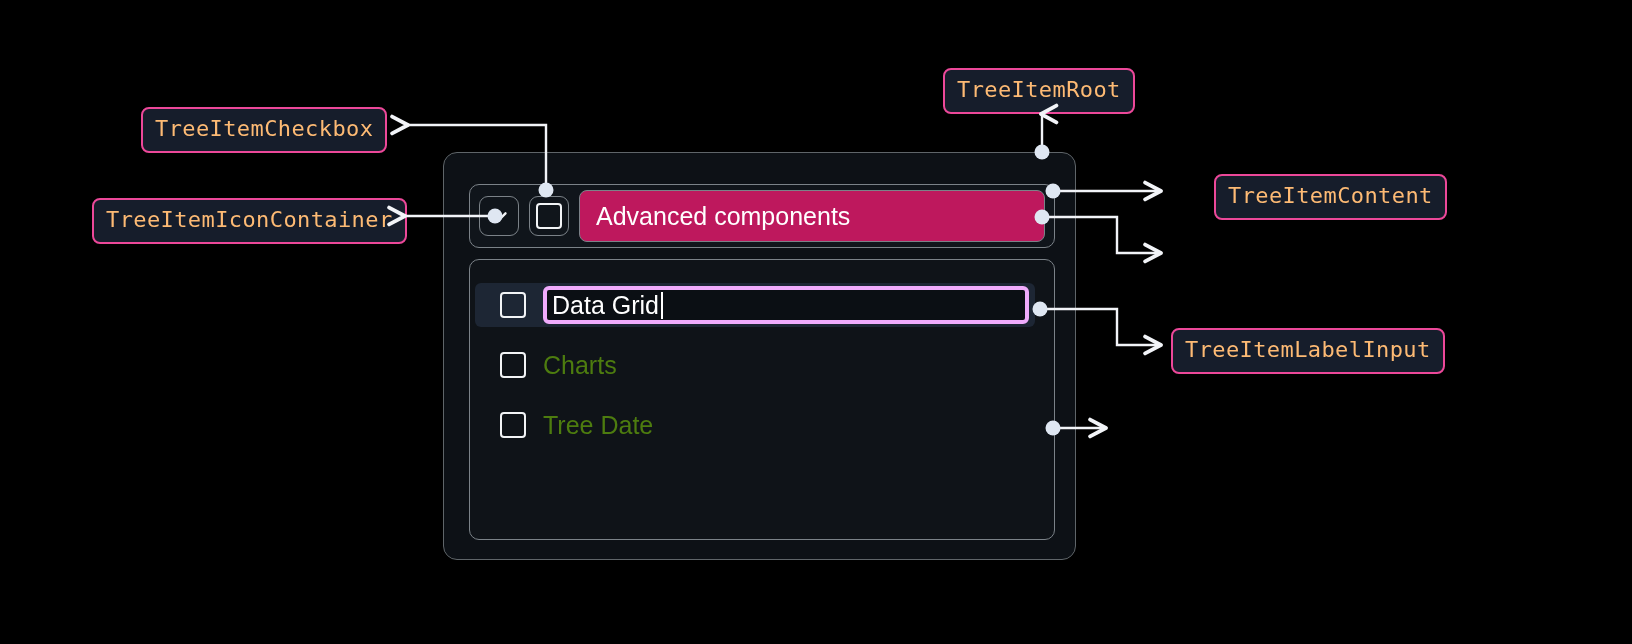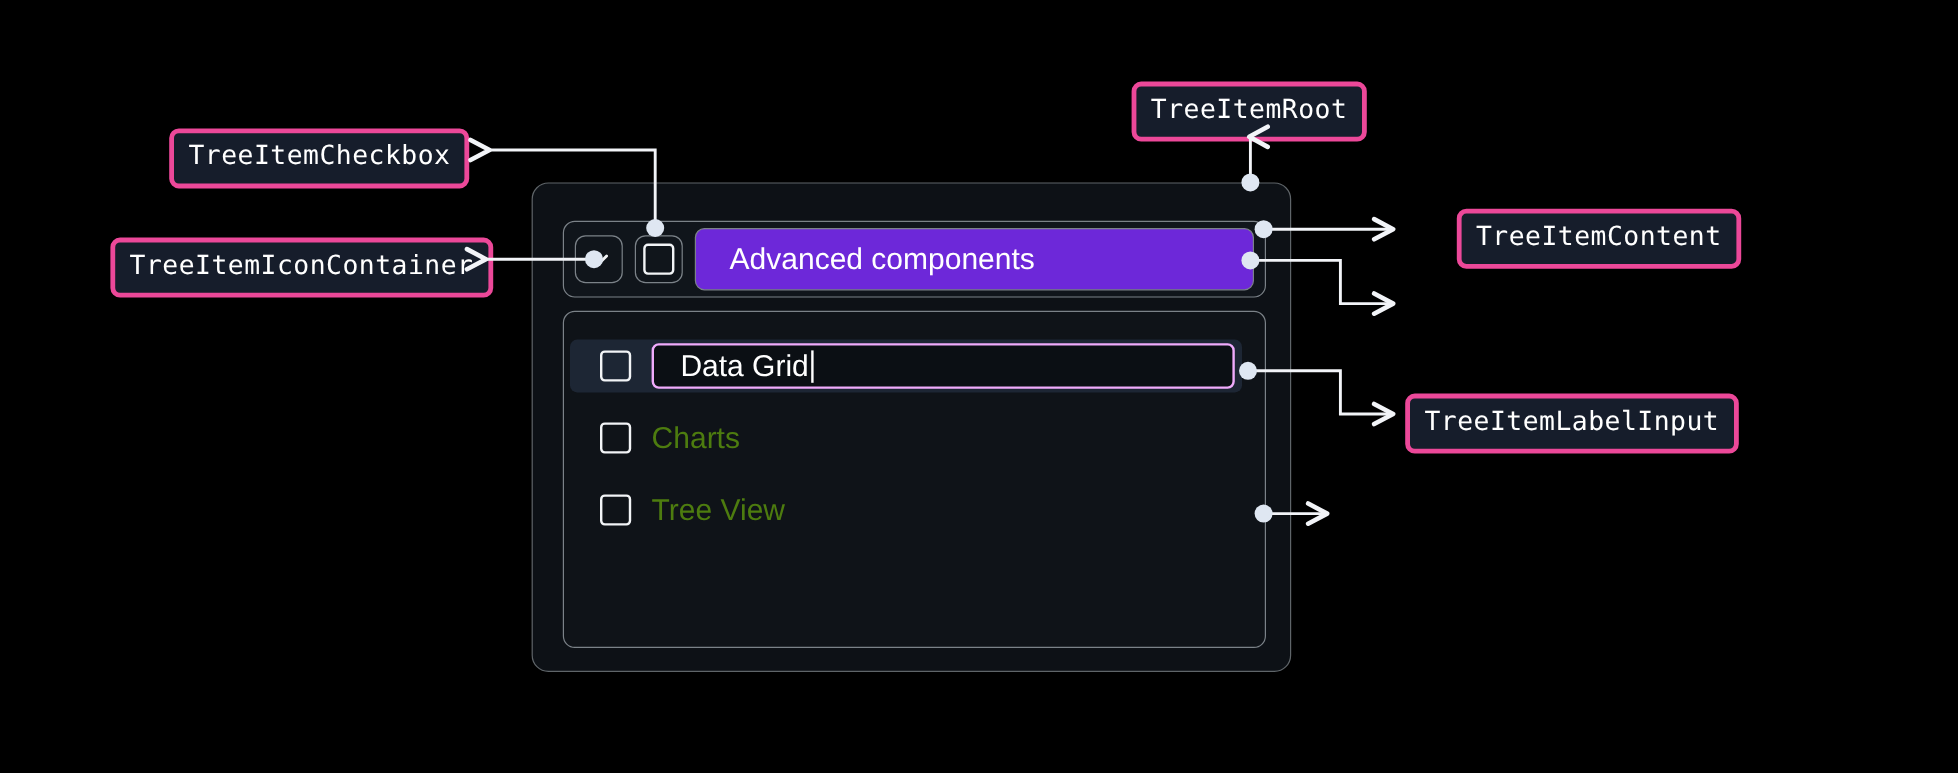--- a/index.html
+++ b/index.html
@@ -17,23 +17,23 @@
     height: 644px;
     background: #000000;
     overflow: hidden;
   }
 
   
   .chip {
     position: absolute;
     box-sizing: border-box;
     background: #161d2b;
-    border: 4px solid #ec4899;
+    border: 2px solid #ec4899;
     border-radius: 8px;
-    color: #ffffff;
+    color: #fdba74;
     font-family: "DejaVu Sans Mono", "Liberation Mono", monospace;
     font-size: 22px;
     line-height: 1;
     letter-spacing: 0.4px;
     padding: 9px 12px 11px 12px;
     white-space: nowrap;
   }
 
   
   #connectors {
@@ -106,26 +106,26 @@
     border-radius: 9px;
     display: flex;
     align-items: center;
     justify-content: center;
   }
 
   #tree-item-label {
     flex: 1 1 auto;
     height: 52px;
     box-sizing: border-box;
-    background: #6d28d9;
+    background: #be185d;
     border: 1px solid #7b8288;
     border-radius: 8px;
     display: flex;
     align-items: center;
-    padding-left: 28px;
+    padding-left: 16px;
     color: #ffffff;
     font-size: 25px;
   }
 
   
   #group-transition {
     position: absolute;
     left: 25px;
     top: 106px;
     width: 586px;
@@ -156,25 +156,25 @@
   .child-label {
     color: #4d7c0f;
     font-size: 25px;
     line-height: 1;
   }
   #label-input {
     flex: 1 1 auto;
     height: 38px;
     box-sizing: border-box;
     background: #0b0f14;
-    border: 2px solid #f0abfc;
+    border: 4px solid #f0abfc;
     border-radius: 6px;
     display: flex;
     align-items: center;
-    padding-left: 22px;
+    padding-left: 5px;
     margin-right: 6px;
     color: #ffffff;
     font-size: 25px;
   }
   .caret {
     display: inline-block;
     width: 2px;
     height: 27px;
     background: #ffffff;
     margin-left: 2px;
@@ -240,21 +240,21 @@
       </div>
 
       <div class="child-row">
         <span class="cb"></span>
         <span class="child-label">Charts</span>
       </div>
 
 
       <div class="child-row">
         <span class="cb"></span>
-        <span class="child-label">Tree View</span>
+        <span class="child-label">Tree Date</span>
       </div>
 
     </div>
   </div>
 
   <svg id="connectors" viewBox="0 0 1632 644">
     <defs>
       <marker id="arrow-r" markerWidth="9" markerHeight="9" refX="7.2" refY="4.5" orient="auto" markerUnits="strokeWidth">
         <path d="M1,1 L7.6,4.5 L1,8" fill="none" stroke="#f2f4f8" stroke-width="1.6" stroke-linecap="round" stroke-linejoin="round"></path>
       </marker>

